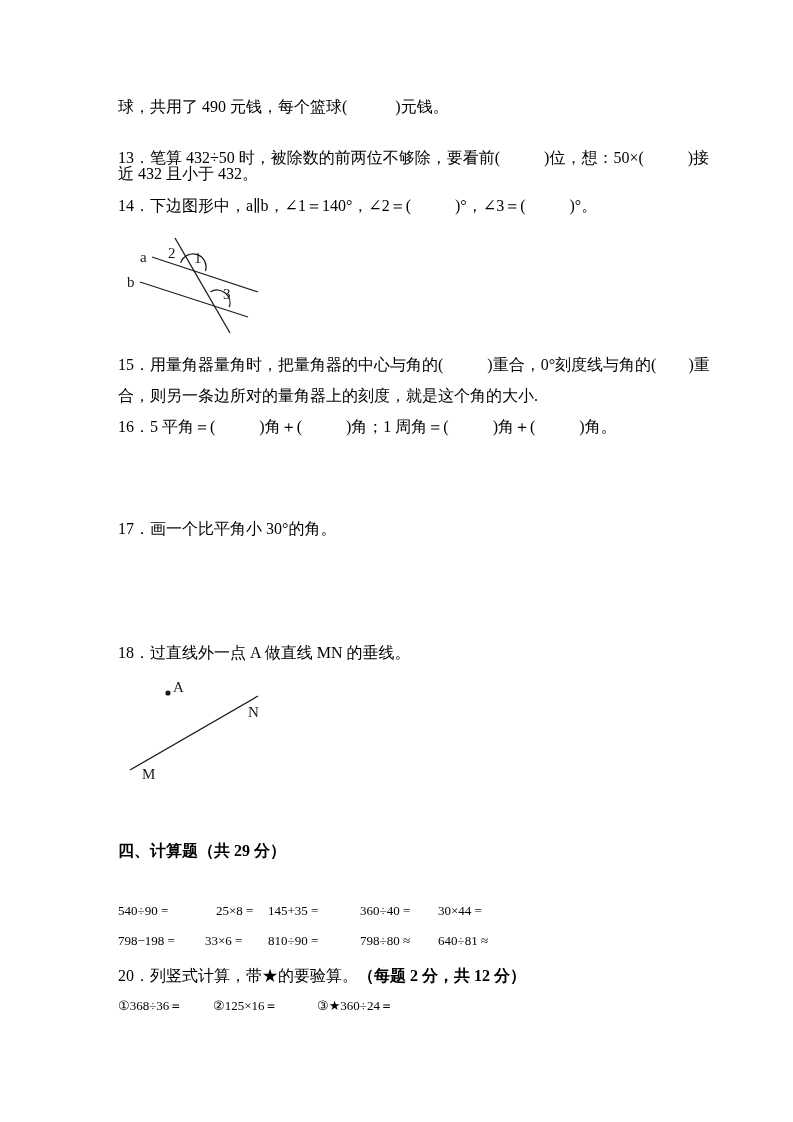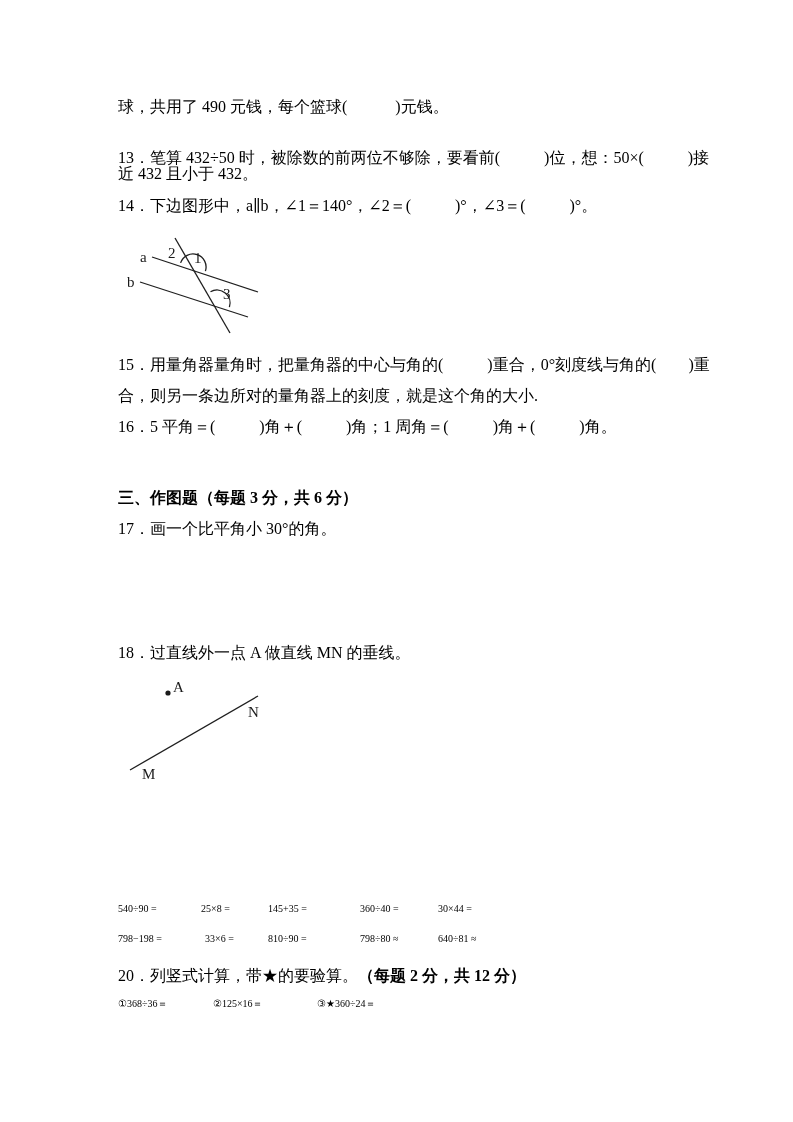--- a/index.html
+++ b/index.html
@@ -15,21 +15,21 @@
   .line{
     position:absolute;
     left:118px;
     font-size:16px;
     line-height:22px;
     white-space:pre;
     margin:0;
   }
   .bold{font-weight:bold;}
   .cellrow{position:absolute;left:118px;width:600px;height:22px;}
-  .cell{position:absolute;top:0;font-size:10px;white-space:pre;}
+  .cell{position:absolute;top:0;font-size:13px;white-space:pre;}
   svg.fig{position:absolute;}
   svg.fig text{font-family:"Liberation Serif","DejaVu Serif",serif;font-size:15px;fill:#1a1a1a;}
   svg.fig line, svg.fig path{stroke:#1f1f1f;stroke-width:1.3;fill:none;}
 </style>
 </head>
 <body>
 
 <div class="page">
 
   <p class="line" style="top:96px">球，共用了 490 元钱，每个篮球(            )元钱。</p>
@@ -47,38 +47,38 @@
     <text x="9" y="59">b</text>
     <text x="50" y="30">2</text>
     <text x="76" y="35">1</text>
     <text x="105" y="71">3</text>
   </svg>
 
   <p class="line" style="top:354px">15．用量角器量角时，把量角器的中心与角的(           )重合，0°刻度线与角的(        )重</p>
   <p class="line" style="top:385px">合，则另一条边所对的量角器上的刻度，就是这个角的大小.</p>
   <p class="line" style="top:416px">16．5 平角＝(           )角＋(           )角；1 周角＝(           )角＋(           )角。</p>
 
-  <p class="line bold" style="top:487px">三、作图题（每题 3 分，共 6 分）</p>
   <p class="line" style="top:518px">17．画一个比平角小 30°的角。</p>
 
   <p class="line" style="top:642px">18．过直线外一点 A 做直线 MN 的垂线。</p>
 
   <svg class="fig" style="left:115px;top:670px" width="170" height="120" viewBox="0 0 170 120">
     <circle cx="53" cy="23" r="2.6" fill="#1a1a1a" stroke="none"></circle>
     <line x1="15" y1="100" x2="143" y2="26"></line>
     <text x="58" y="22">A</text>
     <text x="133" y="47">N</text>
     <text x="27" y="109">M</text>
   </svg>
 
+  <p class="line bold" style="top:840px">四、计算题（共 29 分）</p>
 
 
   <div class="cellrow" style="top:903px">
     <span class="cell" style="left:0px">540÷90 =</span>
-    <span class="cell" style="left:83px">25×8 =</span>
+    <span class="cell" style="left:98px">25×8 =</span>
     <span class="cell" style="left:150px">145+35 =</span>
     <span class="cell" style="left:242px">360÷40 =</span>
     <span class="cell" style="left:320px">30×44 =</span>
   </div>
 
   <div class="cellrow" style="top:933px">
     <span class="cell" style="left:0px">798−198 =</span>
     <span class="cell" style="left:87px">33×6 =</span>
     <span class="cell" style="left:150px">810÷90 =</span>
     <span class="cell" style="left:242px">798÷80 ≈</span>

